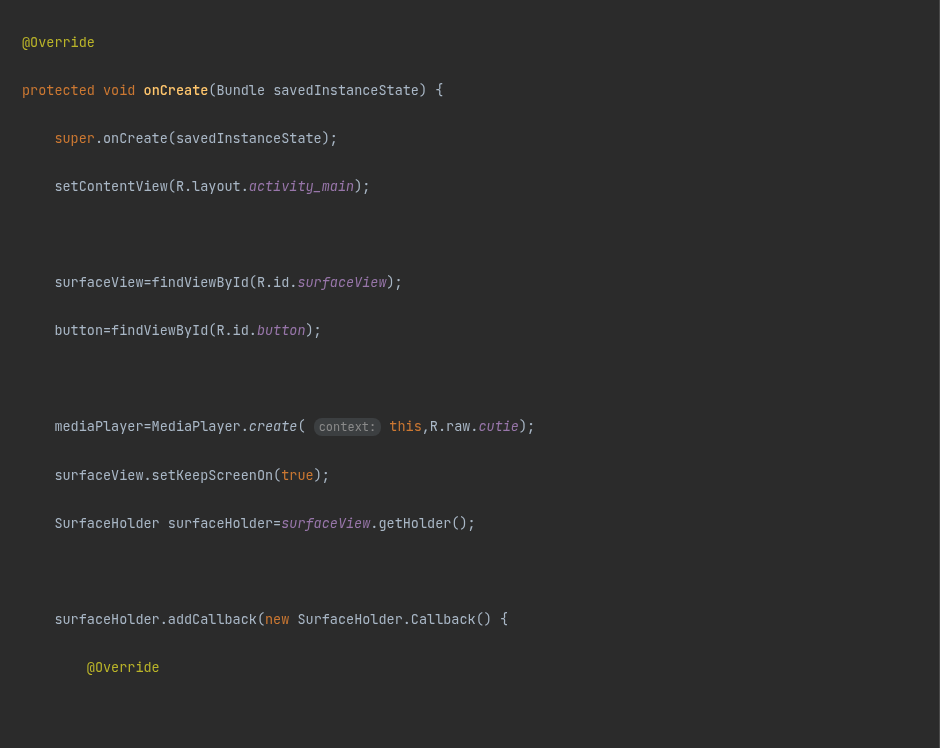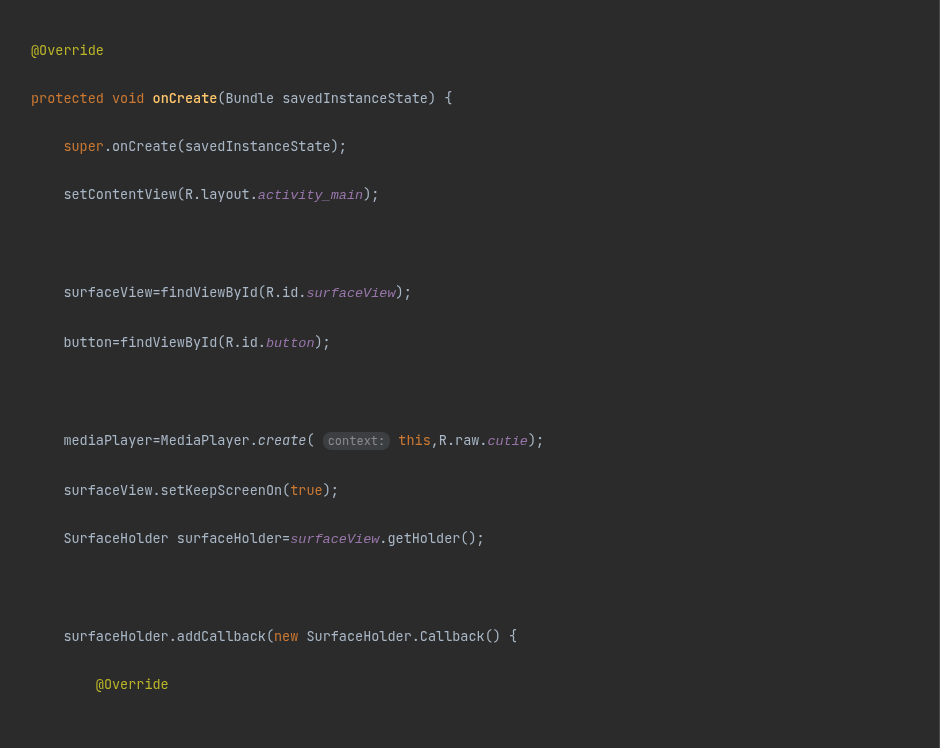--- a/index.html
+++ b/index.html
@@ -21,35 +21,34 @@
     background: var(--bg);
     width: 940px;
     height: 748px;
     overflow: hidden;
   }
   .editor {
     font-family: "JetBrains Mono", "Fira Code", Consolas, "Courier New", monospace;
     font-size: 13.5px;
     line-height: 24px;
     color: var(--text);
-    padding: 14px 0 10px 0;
+    padding: 6px 0 10px 0;
     white-space: pre;
     position: relative;
     border-right: 1px solid var(--border);
     height: 100%;
     box-sizing: border-box;
-    margin-left: 9px;
   }
   .line {
     padding-left: 22px;
   }
   .kw { color: var(--keyword-orange); }
   .ann { color: var(--annotation); }
   .methoddef { color: var(--method-yellow); font-weight: 500; }
-  .field { color: var(--italic-field); font-style: italic; font-family: Liberation Mono, monospace; }
+  .field { color: var(--italic-field); font-style: italic; }
   .txt { color: var(--text); }
   .hint {
     background: var(--hint-bg);
     color: #8a8a8a;
     border-radius: 8px;
     padding: 1px 5px;
     font-style: normal;
     font-size: 12px;
   }
   .italic { font-style: italic; }

